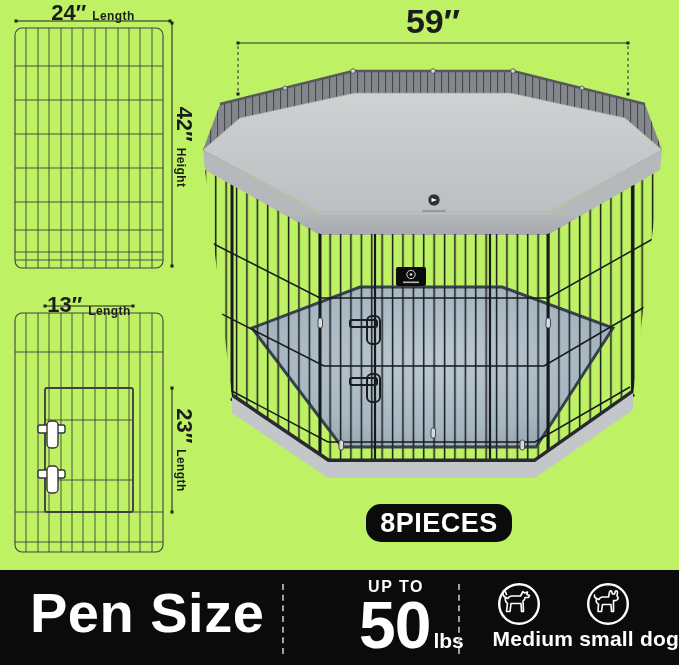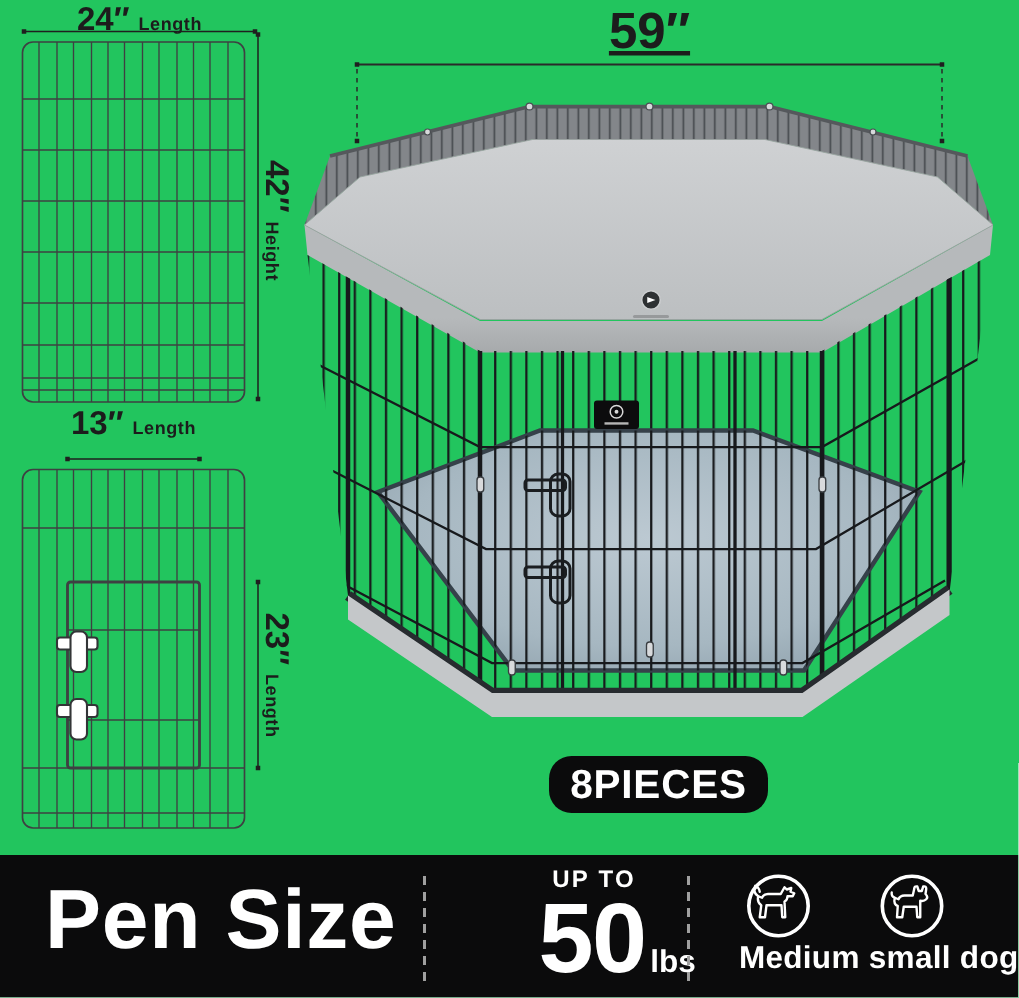--- a/index.html
+++ b/index.html
@@ -1,32 +1,32 @@
 <!DOCTYPE html>
 <html><head>
 <meta charset="utf-8">
 <style>
   html,body{margin:0;padding:0;background:#ffffff;}
   .stage{
     position:relative;width:679px;height:665px;overflow:hidden;
-    background:#22c55e;font-family:"Liberation Sans",sans-serif;color:#1c1c1c;
+    background:#bef264;font-family:"Liberation Sans",sans-serif;color:#1c1c1c;
   }
   svg{display:block;}
   .abs{position:absolute;}
   
   .dim-row{position:absolute;display:flex;align-items:baseline;justify-content:center;gap:6px;white-space:nowrap;}
   .dim-big{font-size:22px;font-weight:700;}
   .dim-small{font-size:12px;font-weight:700;letter-spacing:.4px;}
   .dim-a{left:16px;top:0px;width:154px;}
-  .dim-b{left:12px;top:269px;width:154px;}
+  .dim-b{left:12px;top:292px;width:154px;align-items:flex-end;}
   .rot{transform:rotate(90deg);transform-origin:0 0;}
   .rot-a{left:197px;top:104px;width:86px;height:26px;}
   .rot-b{left:197px;top:402px;width:96px;height:26px;}
   .dim-59{left:333px;top:2px;width:200px;}
-  .dim-59 .dim-huge{font-size:34px;font-weight:700;text-decoration:underline;}
+  .dim-59 .dim-huge{font-size:34px;font-weight:700;}
   
   .pieces-badge{
     position:absolute;left:366px;top:504px;width:146px;height:38px;
     background:#0b0b0c;border-radius:15px;color:#fff;
     display:flex;align-items:center;justify-content:center;
     font-size:27px;font-weight:800;letter-spacing:.5px;
   }
   
   .bottom-bar{position:absolute;left:0;top:570px;width:679px;height:117px;background:#0b0b0c;color:#fff;}
   .bar-title{position:absolute;left:30px;top:15px;font-size:56px;font-weight:800;line-height:1;letter-spacing:.5px;}

